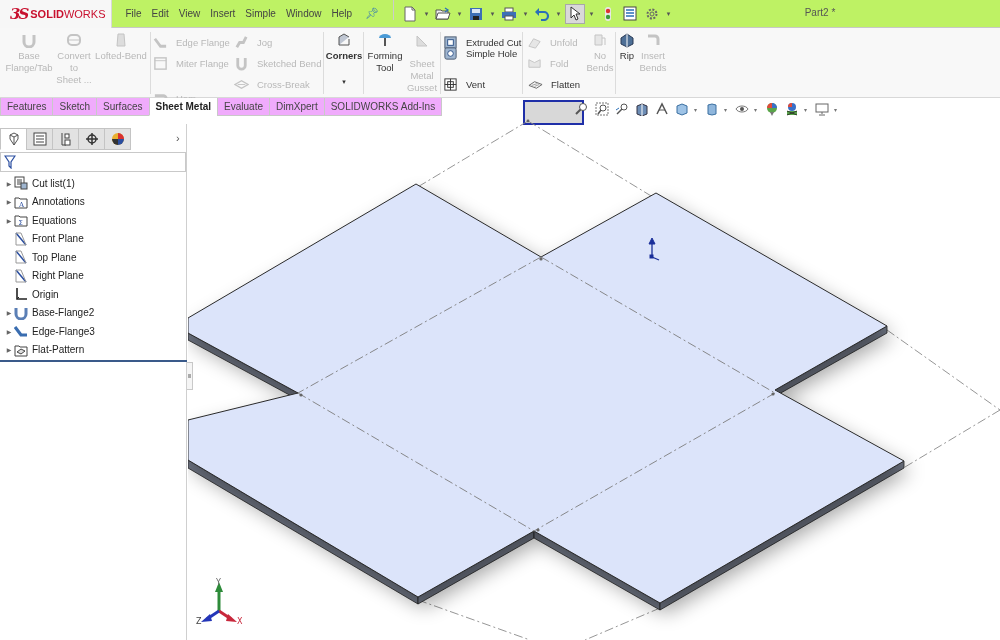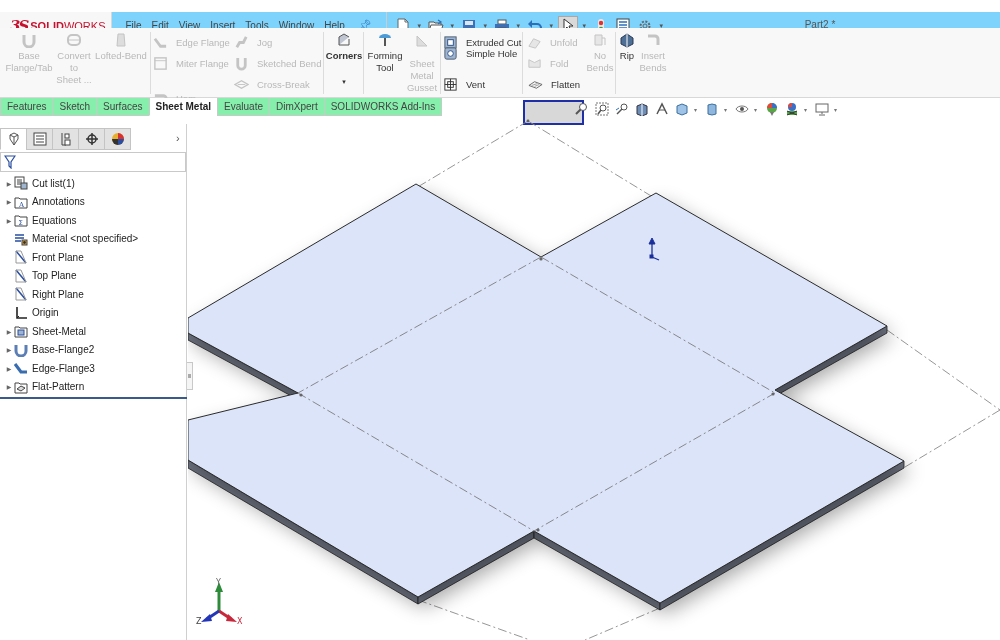--- a/index.html
+++ b/index.html
@@ -1,22 +1,22 @@
 <!DOCTYPE html>
 <html><head>
 <meta charset="utf-8">
 <style>
   * { box-sizing: border-box; margin: 0; padding: 0; }
   html, body { width: 1000px; height: 640px; overflow: hidden; background: #ffffff;
     font-family: "Liberation Sans", "DejaVu Sans", sans-serif; font-size: 11px; color: #333; }
   #app { position: relative; width: 1000px; height: 640px; }
 
   
-  .titlebar { position: absolute; left: 0; top: 12px; width: 1000px; height: 28px;
-    background: #7dd3fc; border-bottom: 1px solid #c8c8c8; display: flex; }
+  .titlebar { position: absolute; left: 0; top: 0; width: 1000px; height: 28px;
+    background: #bef264; border-bottom: 1px solid #c8c8c8; display: flex; }
   .logo { display: flex; align-items: center; height: 28px; padding: 0 6px 0 10px;
     background: #f7f7f7; border-right: 1px solid #d8d8d8; margin-right: 8px; }
   .logo .ds { font-family: "DejaVu Serif", serif; font-style: italic; font-weight: bold;
     color: #c8102e; font-size: 15px; letter-spacing: -2px; margin-right: 3px; }
   .logo .brand-a { font-weight: bold; color: #c8102e; font-size: 11px; }
   .logo .brand-b { color: #c8102e; font-size: 11px; }
   .menu { display: flex; align-items: center; }
   .menu-item { padding: 0 5px; font-size: 10px; color: #444; cursor: default; }
   .pin { color: #2a6fb8; font-size: 11px; margin-left: 8px; margin-right: 8px; }
   .sep-v { width: 1px; height: 20px; background: #ccc; margin: 0 6px; }
@@ -36,21 +36,21 @@
   .rs { position: absolute; display: flex; align-items: center; font-size: 9.5px; color: #333; height: 20px; }
   .rs.dis { color: #b8b8b8; }
   .rs .ico { width: 15px; height: 15px; margin-right: 8px; }
   .rdiv { position: absolute; top: 4px; width: 1px; height: 62px; background: #dcdcdc; }
   .flatten-box { position: absolute; left: 523px; top: 72px; width: 61px; height: 25px;
     border: 2px solid #1f2fa8; background: #d8d8d8; }
 
   
   .tabs { position: absolute; left: 0; top: 98px; height: 18px; display: flex; }
   .tab { height: 18px; padding: 0 6px; line-height: 17px; font-size: 10px; color: #444;
-    background: #86efac; border: 1px solid #c9c9c9; border-top: none; margin-right: -1px; }
+    background: #f0abfc; border: 1px solid #c9c9c9; border-top: none; margin-right: -1px; }
   .tab.active { background: #ffffff; font-weight: bold; color: #222; border-bottom-color: #fff; }
 
   
   .hud { position: absolute; left: 574px; top: 101px; display: flex; align-items: center; gap: 4px; }
   .hud .h { width: 16px; height: 16px; display: flex; align-items: center; justify-content: center; }
   .hud .dd { font-size: 6px; color: #777; width: 6px; }
 
   
   .panel { position: absolute; left: 0; top: 124px; width: 187px; height: 516px; background: #ffffff;
     border-right: 1px solid #cfcfcf; }
@@ -87,21 +87,21 @@
     <div class="logo">
       <span class="ds">3S</span>
       <span class="brand-a">SOLID</span>
         <span class="brand-b">WORKS</span>
     </div>
     <div class="menu">
       <span class="menu-item">File</span>
       <span class="menu-item">Edit</span>
       <span class="menu-item">View</span>
       <span class="menu-item">Insert</span>
-      <span class="menu-item">Tools</span>
+      <span class="menu-item">Simple</span>
       <span class="menu-item">Window</span>
       <span class="menu-item">Help</span>
       <span class="pin">📌︎</span>
     </div>
     <div class="sep-v"></div>
     <div class="qa">
       <div class="qa-btn">
         <svg width="14" height="16" viewBox="0 0 14 16">
             <path d="M2 1h7l3 3v11H2z" fill="#fff" stroke="#666"></path>
             <path d="M9 1v3h3" fill="none" stroke="#666"></path>
@@ -488,29 +488,20 @@
         <span class="tw">▶</span>
         <svg class="ni" viewBox="0 0 14 14">
             <path d="M1 3h4l1 1h7v9H1z" fill="#fff" stroke="#444"></path>
             <text x="4.5" y="11.5" font-size="7" font-family="DejaVu Sans, sans-serif" fill="#2a4ea0">Σ</text>
           </svg>
         <span>Equations</span>
       </div>
       <div class="node child noarrow">
         <span class="tw">▶</span>
         <svg class="ni" viewBox="0 0 14 14">
-            <path d="M1 3h9M1 6h9M1 9h6" stroke="#2a4ea0" stroke-width="1.4"></path>
-            <rect x="8" y="8" width="5" height="5" fill="#e2a43a" stroke="#444"></rect>
-            <circle cx="10.5" cy="10.5" r="1.4" fill="#333"></circle>
-          </svg>
-        <span>Material &lt;not specified&gt;</span>
-      </div>
-      <div class="node child noarrow">
-        <span class="tw">▶</span>
-        <svg class="ni" viewBox="0 0 14 14">
             <path d="M2 1l10 12" stroke="#2a4ea0" stroke-width="1.5"></path>
             <path d="M2 1v12h10" fill="none" stroke="#999"></path>
             <path d="M2 1l5 0 5 12" fill="none" stroke="#999"></path>
           </svg>
         <span>Front Plane</span>
       </div>
       <div class="node child noarrow">
         <span class="tw">▶</span>
         <svg class="ni" viewBox="0 0 14 14">
             <path d="M2 1l10 12" stroke="#2a4ea0" stroke-width="1.5"></path>
@@ -528,28 +519,20 @@
           </svg>
         <span>Right Plane</span>
       </div>
       <div class="node child noarrow">
         <span class="tw">▶</span>
         <svg class="ni" viewBox="0 0 14 14">
             <path d="M3 1v11h10" fill="none" stroke="#222" stroke-width="1.6"></path>
             <path d="M3 12l2-2" stroke="#222"></path>
           </svg>
         <span>Origin</span>
-      </div>
-      <div class="node child">
-        <span class="tw">▶</span>
-        <svg class="ni" viewBox="0 0 14 14">
-            <path d="M1 3h4l1 1h7v9H1z" fill="#fff" stroke="#444"></path>
-            <rect x="4" y="6" width="6" height="5" fill="#9fb5cf" stroke="#2a4ea0"></rect>
-          </svg>
-        <span>Sheet-Metal</span>
       </div>
       <div class="node child">
         <span class="tw">▶</span>
         <svg class="ni" viewBox="0 0 14 14">
             <path d="M2 2v6a5 5 0 0010 0V2" fill="none" stroke="#5b7fb5" stroke-width="3"></path>
           </svg>
         <span>Base-Flange2</span>
       </div>
       <div class="node child">
         <span class="tw">▶</span>

